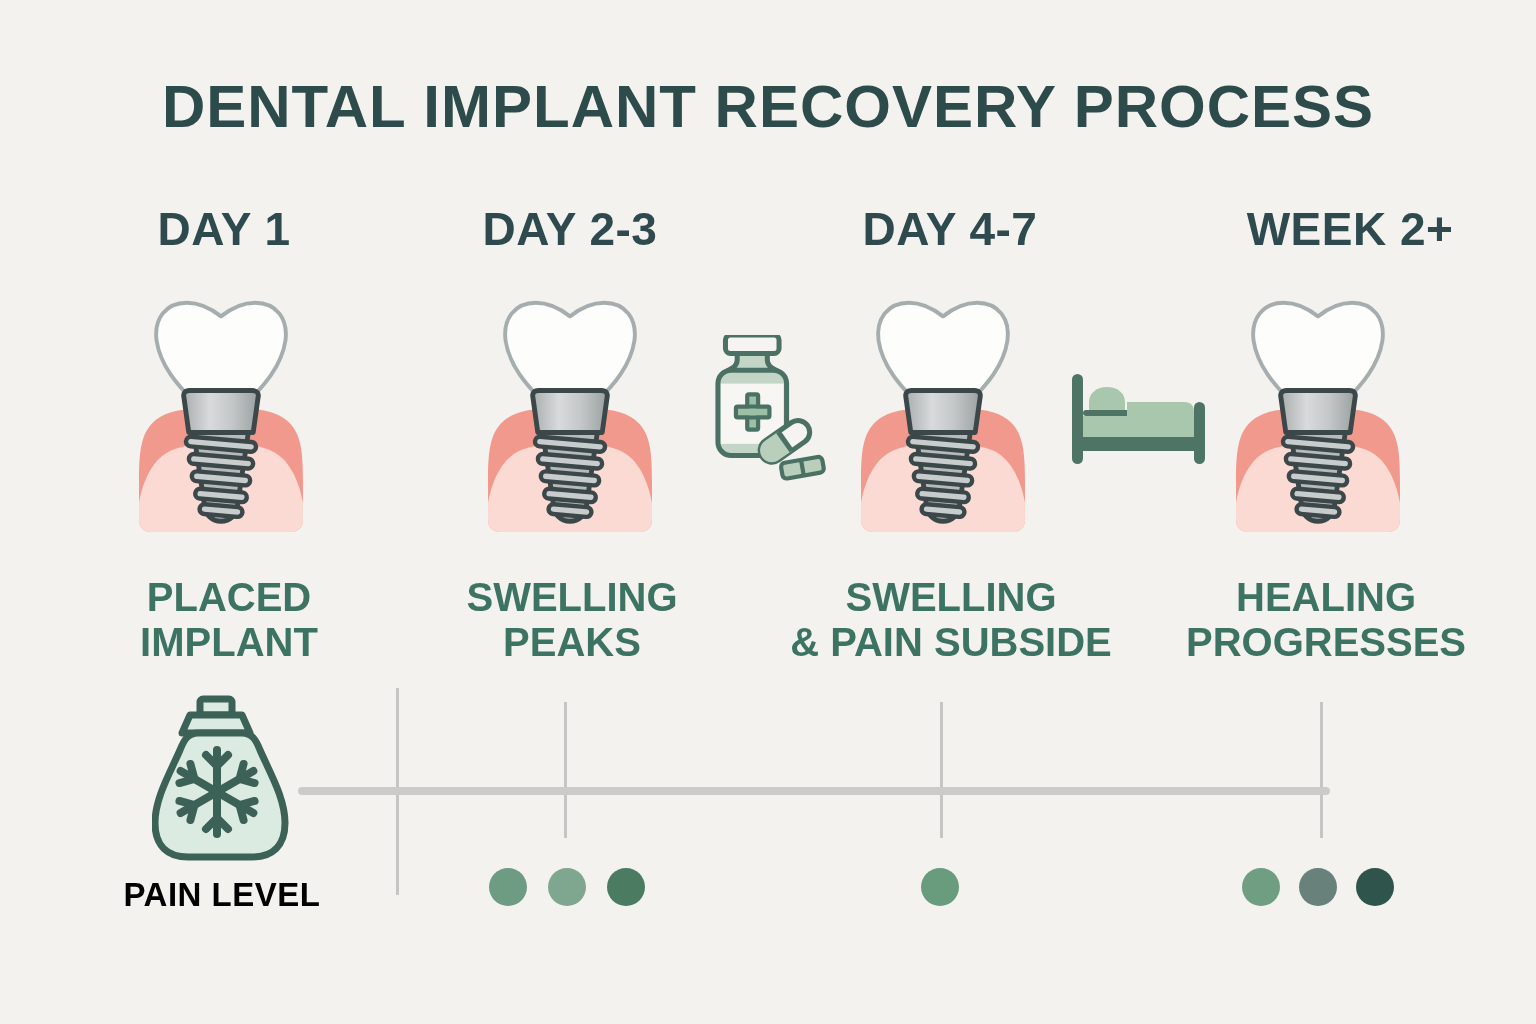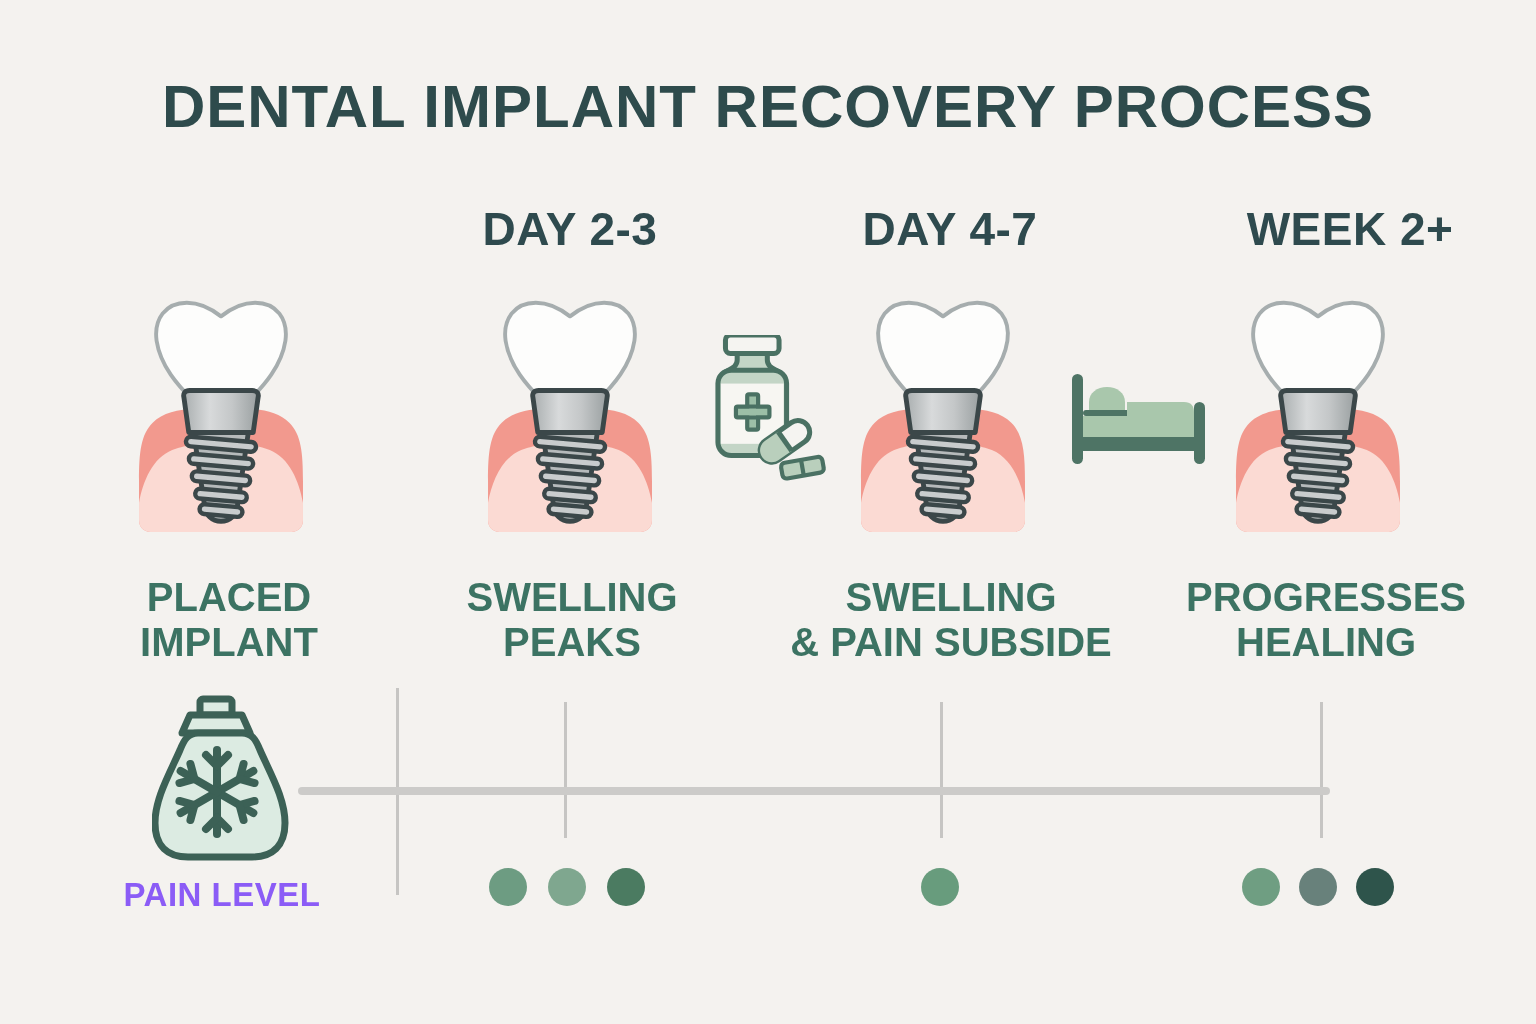--- a/index.html
+++ b/index.html
@@ -18,21 +18,21 @@
 
   .caption{position:absolute;top:575px;transform:translateX(-50%);text-align:center;
            font-size:40px;font-weight:bold;line-height:45px;color:#3c7363;white-space:nowrap;}
   .caption.c1{left:229px;} .caption.c2{left:572px;} .caption.c3{left:951px;} .caption.c4{left:1326px;}
 
   .pill-bottle-svg{position:absolute;left:698px;top:335px;width:142px;height:180px;}
   .bed-svg{position:absolute;left:1072px;top:372px;width:133px;height:95px;}
   .icepack-svg{position:absolute;left:152px;top:688px;width:140px;height:175px;}
 
   .pain-label{position:absolute;left:222px;top:876px;transform:translateX(-50%);
-              font-size:33px;font-weight:bold;letter-spacing:.5px;color:#8b5cf6;white-space:nowrap;}
+              font-size:33px;font-weight:bold;letter-spacing:.5px;color:#000000;white-space:nowrap;}
 
   .tl-line{position:absolute;left:298px;top:787px;width:1032px;height:8px;background:#cccbc9;border-radius:4px;}
   .tl-tick{position:absolute;width:3px;background:#c6c5c3;}
   .tl-tick.t1{left:396px;top:688px;height:207px;}
   .tl-tick.t2{left:564px;top:702px;height:136px;}
   .tl-tick.t3{left:940px;top:702px;height:136px;}
   .tl-tick.t4{left:1320px;top:702px;height:136px;}
 
   .dot-group{position:absolute;top:868px;display:flex;gap:21px;}
   .dot-group.g1{left:489px;}
@@ -70,20 +70,21 @@
       <line x1="0" y1="-26" x2="-11" y2="-37"></line>
       <line x1="0" y1="-26" x2="11" y2="-37"></line>
     </g>
   </defs>
 </svg>
 
 <div id="canvas">
 
   <div class="title">DENTAL IMPLANT RECOVERY PROCESS</div>
 
+  <div class="day-label c1">DAY 1</div>
   <div class="day-label c2">DAY 2-3</div>
   <div class="day-label c3">DAY 4-7</div>
   <div class="day-label c4">WEEK 2+</div>
 
   <svg class="implant-svg c1" viewBox="0 0 180 250">
       <use href="#implant"></use>
     </svg>
   <svg class="implant-svg c2" viewBox="0 0 180 250">
       <use href="#implant"></use>
     </svg>
@@ -131,22 +132,22 @@
   </div>
   <div class="caption c2">
     <div>SWELLING</div>
     <div>PEAKS</div>
   </div>
   <div class="caption c3">
     <div>SWELLING</div>
     <div>&amp; PAIN SUBSIDE</div>
   </div>
   <div class="caption c4">
+    <div>HEALING</div>
     <div>PROGRESSES</div>
-    <div>HEALING</div>
   </div>
 
   <div class="tl-tick t1"></div>
   <div class="tl-tick t2"></div>
   <div class="tl-tick t3"></div>
   <div class="tl-tick t4"></div>
   <div class="tl-line"></div>
 
   <svg class="icepack-svg" viewBox="0 0 140 175">
     <rect x="48" y="11" width="32" height="16" rx="3" fill="#dcebe2" stroke="#3c6156" stroke-width="7" stroke-linejoin="round"></rect>

